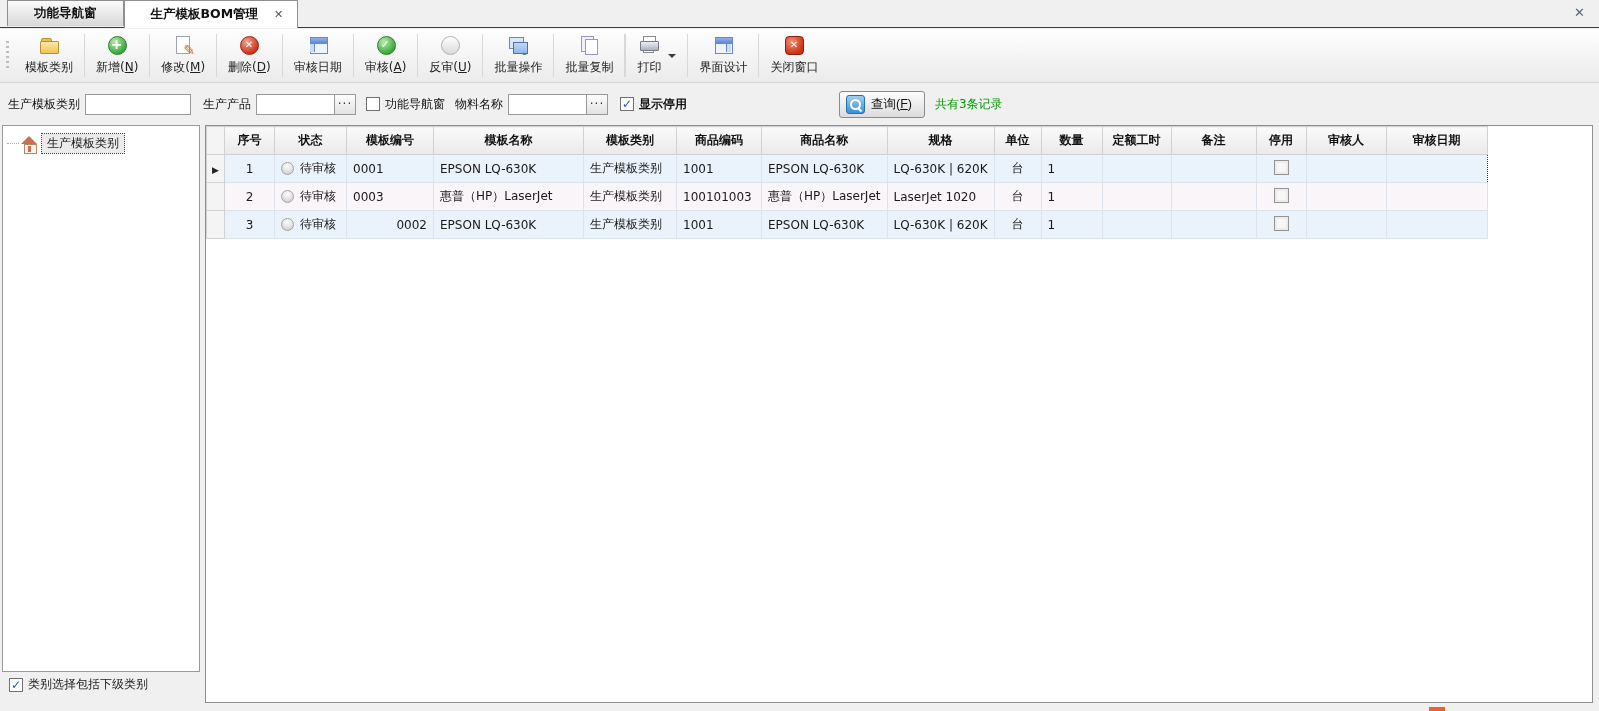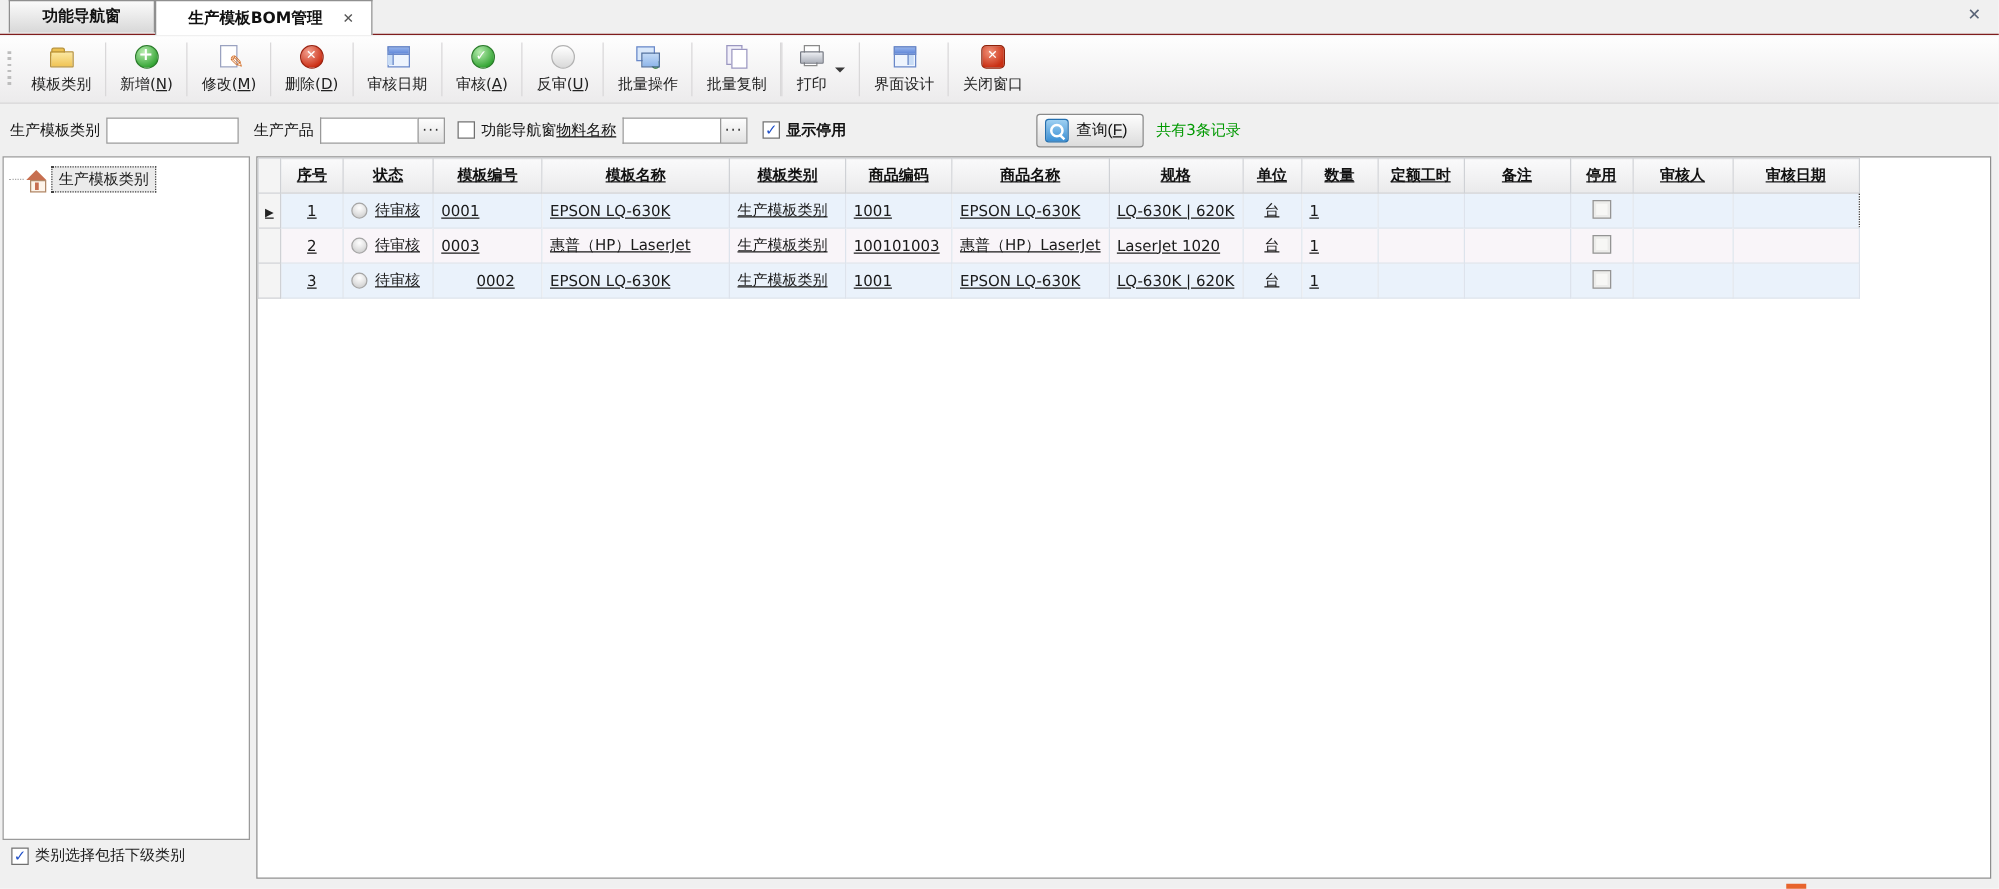--- a/index.html
+++ b/index.html
@@ -75,21 +75,21 @@
   .tree-node { display:flex; align-items:center; margin-left:4px; }
   .tree-dots { width:12px; border-top:1px dotted #aaa; margin-right:2px; }
   .i-home { width:17px; height:16px; position:relative; display:inline-block; margin-right:3px; flex:0 0 auto; }
   .i-home::before { content:""; position:absolute; left:0; top:0; width:0; height:0; border-left:8.5px solid transparent; border-right:8.5px solid transparent; border-bottom:8px solid #c76f50; }
   .i-home::after { content:""; position:absolute; left:3px; top:8px; width:11px; height:8px; background:#fdf4ea; border:1px solid #b08868; }
   .i-home .sub { position:absolute; left:7px; top:10px; width:3px; height:6px; background:#c76f50; z-index:1; }
   .tree-item { background:#ebebeb; border:1px dotted #444; padding:1px 5px; white-space:nowrap; cursor:pointer; }
   .bottom-cb { position:absolute; left:9px; top:676px; display:flex; align-items:center; gap:5px; }
   
   .grid-panel { position:absolute; left:205px; top:125px; width:1388px; height:578px; background:#fff; border:1px solid #8e8e8e; overflow:hidden; }
-  table.grid { border-collapse:collapse; table-layout:fixed;text-decoration:underline; }
+  table.grid { border-collapse:collapse; table-layout:fixed; }
   .grid th, .grid td { border:1px solid #dde3ec; height:28px; padding:0 6px; overflow:hidden; white-space:nowrap; font-size:12px; font-weight:normal; }
   .grid thead th { background:linear-gradient(#fafafb,#eaeaeb); border-color:#cfd1d5; color:#111; font-weight:bold; text-align:center; padding:0 2px; }
   .grid td.ind, .grid th.ind { background:#f4f4f4; border-color:#cfd1d5; padding:0; text-align:center; }
   tr.r-even td { background:#eaf2fb; }
   tr.r-odd td { background:#f9f5f9; }
   tr.selected td { border-top:1px dotted #3a3a3a; border-bottom:1px dotted #3a3a3a; }
   tr.selected td:nth-child(2) { border-left:1px dotted #3a3a3a; }
   tr.selected td:last-child { border-right:1px dotted #3a3a3a; }
   .row-arrow { font-size:9px; color:#222; }
   .orb { width:13px; height:13px; border-radius:50%; background:radial-gradient(circle at 50% 30%, #ffffff 0%, #e4e4e4 50%, #c4c4c4 100%); border:1px solid #a6a6a6; display:inline-block; vertical-align:-2px; margin-right:6px; }
@@ -230,21 +230,21 @@
 <div class="filterbar">
   <span class="f-label">生产模板类别</span>
   <input class="f-input" style="width: 106px; margin-left: 5px;" value="">
   <span class="f-label" style="margin-left:12px;">生产产品</span>
   <span class="combo" style="margin-left:5px;">
     <input class="f-input" style="width: 78px;" value="">
     <span class="dots-btn">···</span>
   </span>
   <span class="cb" id="cb-fuzzy" style="margin-left:10px;"></span>
   <span class="f-label" style="margin-left:5px;">功能导航窗</span>
-  <span class="f-label" style="text-decoration:underline;">物料名称</span>
+  <span class="f-label" style="margin-left:10px;">物料名称</span>
   <span class="combo" style="margin-left:5px;">
     <input class="f-input" style="width: 78px;" value="">
     <span class="dots-btn">···</span>
   </span>
   <span class="cb checked" id="cb-show-disabled" style="margin-left:12px;">✓</span>
   <span class="f-label" style="margin-left:5px;font-weight:bold;">显示停用</span>
   <button class="query-btn" style="margin-left:152px;">
     <span class="q-icon"></span>
     <span class="hotkeyize">查询(<u>F</u>)</span>
   </button>
@@ -354,21 +354,21 @@
         </tr>
         <tr class="r-even">
           <td class="ind"></td>
           <td style="text-align: center;">3</td>
           <td style="text-align: left;">
             <span class="status-cell">
               <span class="orb"></span>
               <span>待审核</span>
             </span>
           </td>
-          <td style="text-align: center; padding-left: 19px;">0002</td>
+          <td style="text-align: right; padding-left: 19px;">0002</td>
           <td style="text-align: left;">EPSON LQ-630K</td>
           <td style="text-align: left;">生产模板类别</td>
           <td style="text-align: left;">1001</td>
           <td style="text-align: left;">EPSON LQ-630K</td>
           <td style="text-align: left;">LQ-630K | 620K</td>
           <td style="text-align: center;">台</td>
           <td style="text-align: left;">1</td>
           <td style="text-align: left;"></td>
           <td style="text-align: left;"></td>
           <td style="text-align: center;"><span class="cb dis"></span></td>

